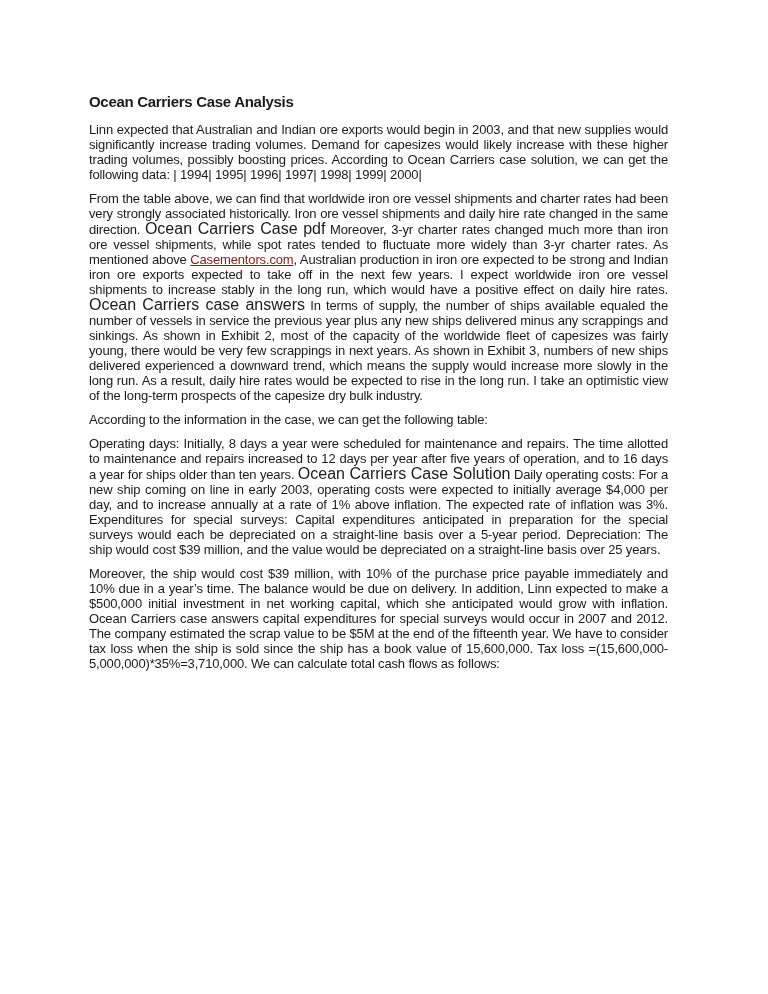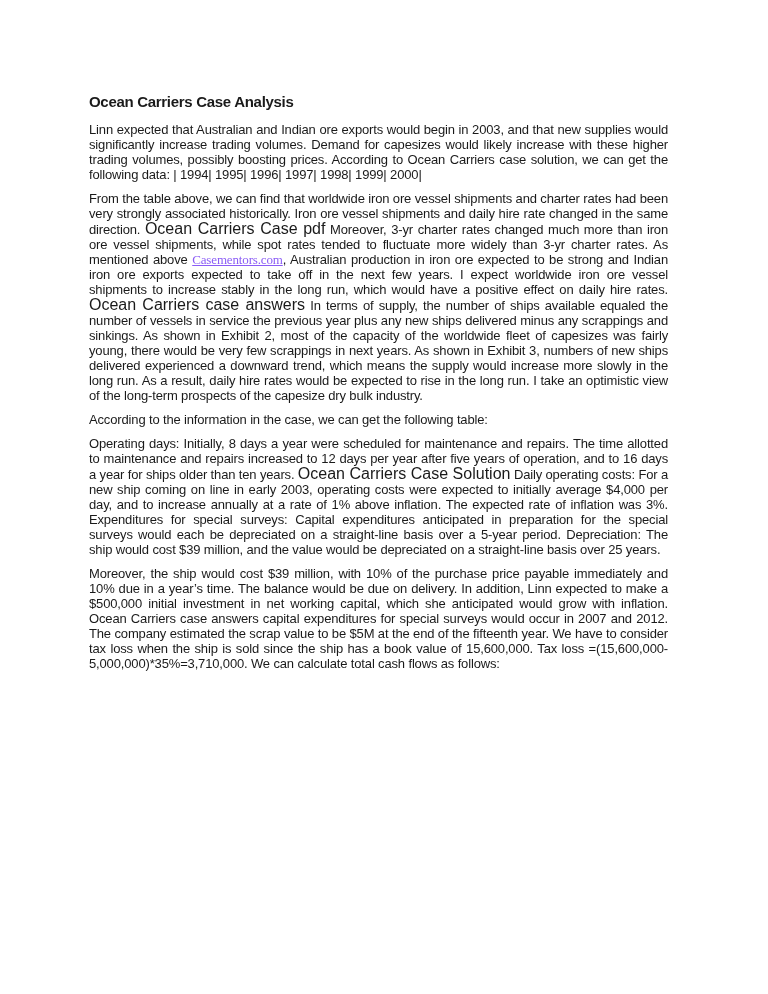--- a/index.html
+++ b/index.html
@@ -25,23 +25,22 @@
       font-size: 13px;
       line-height: 15px;
       text-align: justify;
       letter-spacing: -0.15px;
     }
     .small {
       font-size: 16px;
       letter-spacing: 0;
     }
     a.link {
-      color: #8b5cf6;
+      color: #7f1d1d;
       text-decoration: underline;
-      font-family: Liberation Serif, serif;
     }
   </style>
 </head>
 <body>
 
 <div class="page">
   <div class="title">Ocean Carriers Case Analysis</div>
 
   <p>Linn expected that Australian and Indian ore exports would begin in 2003, and that new supplies would significantly increase trading volumes. Demand for capesizes would likely increase with these higher trading volumes, possibly boosting prices. According to Ocean Carriers case solution, we can get the following data:  | 1994| 1995| 1996| 1997| 1998| 1999| 2000|</p>
 

